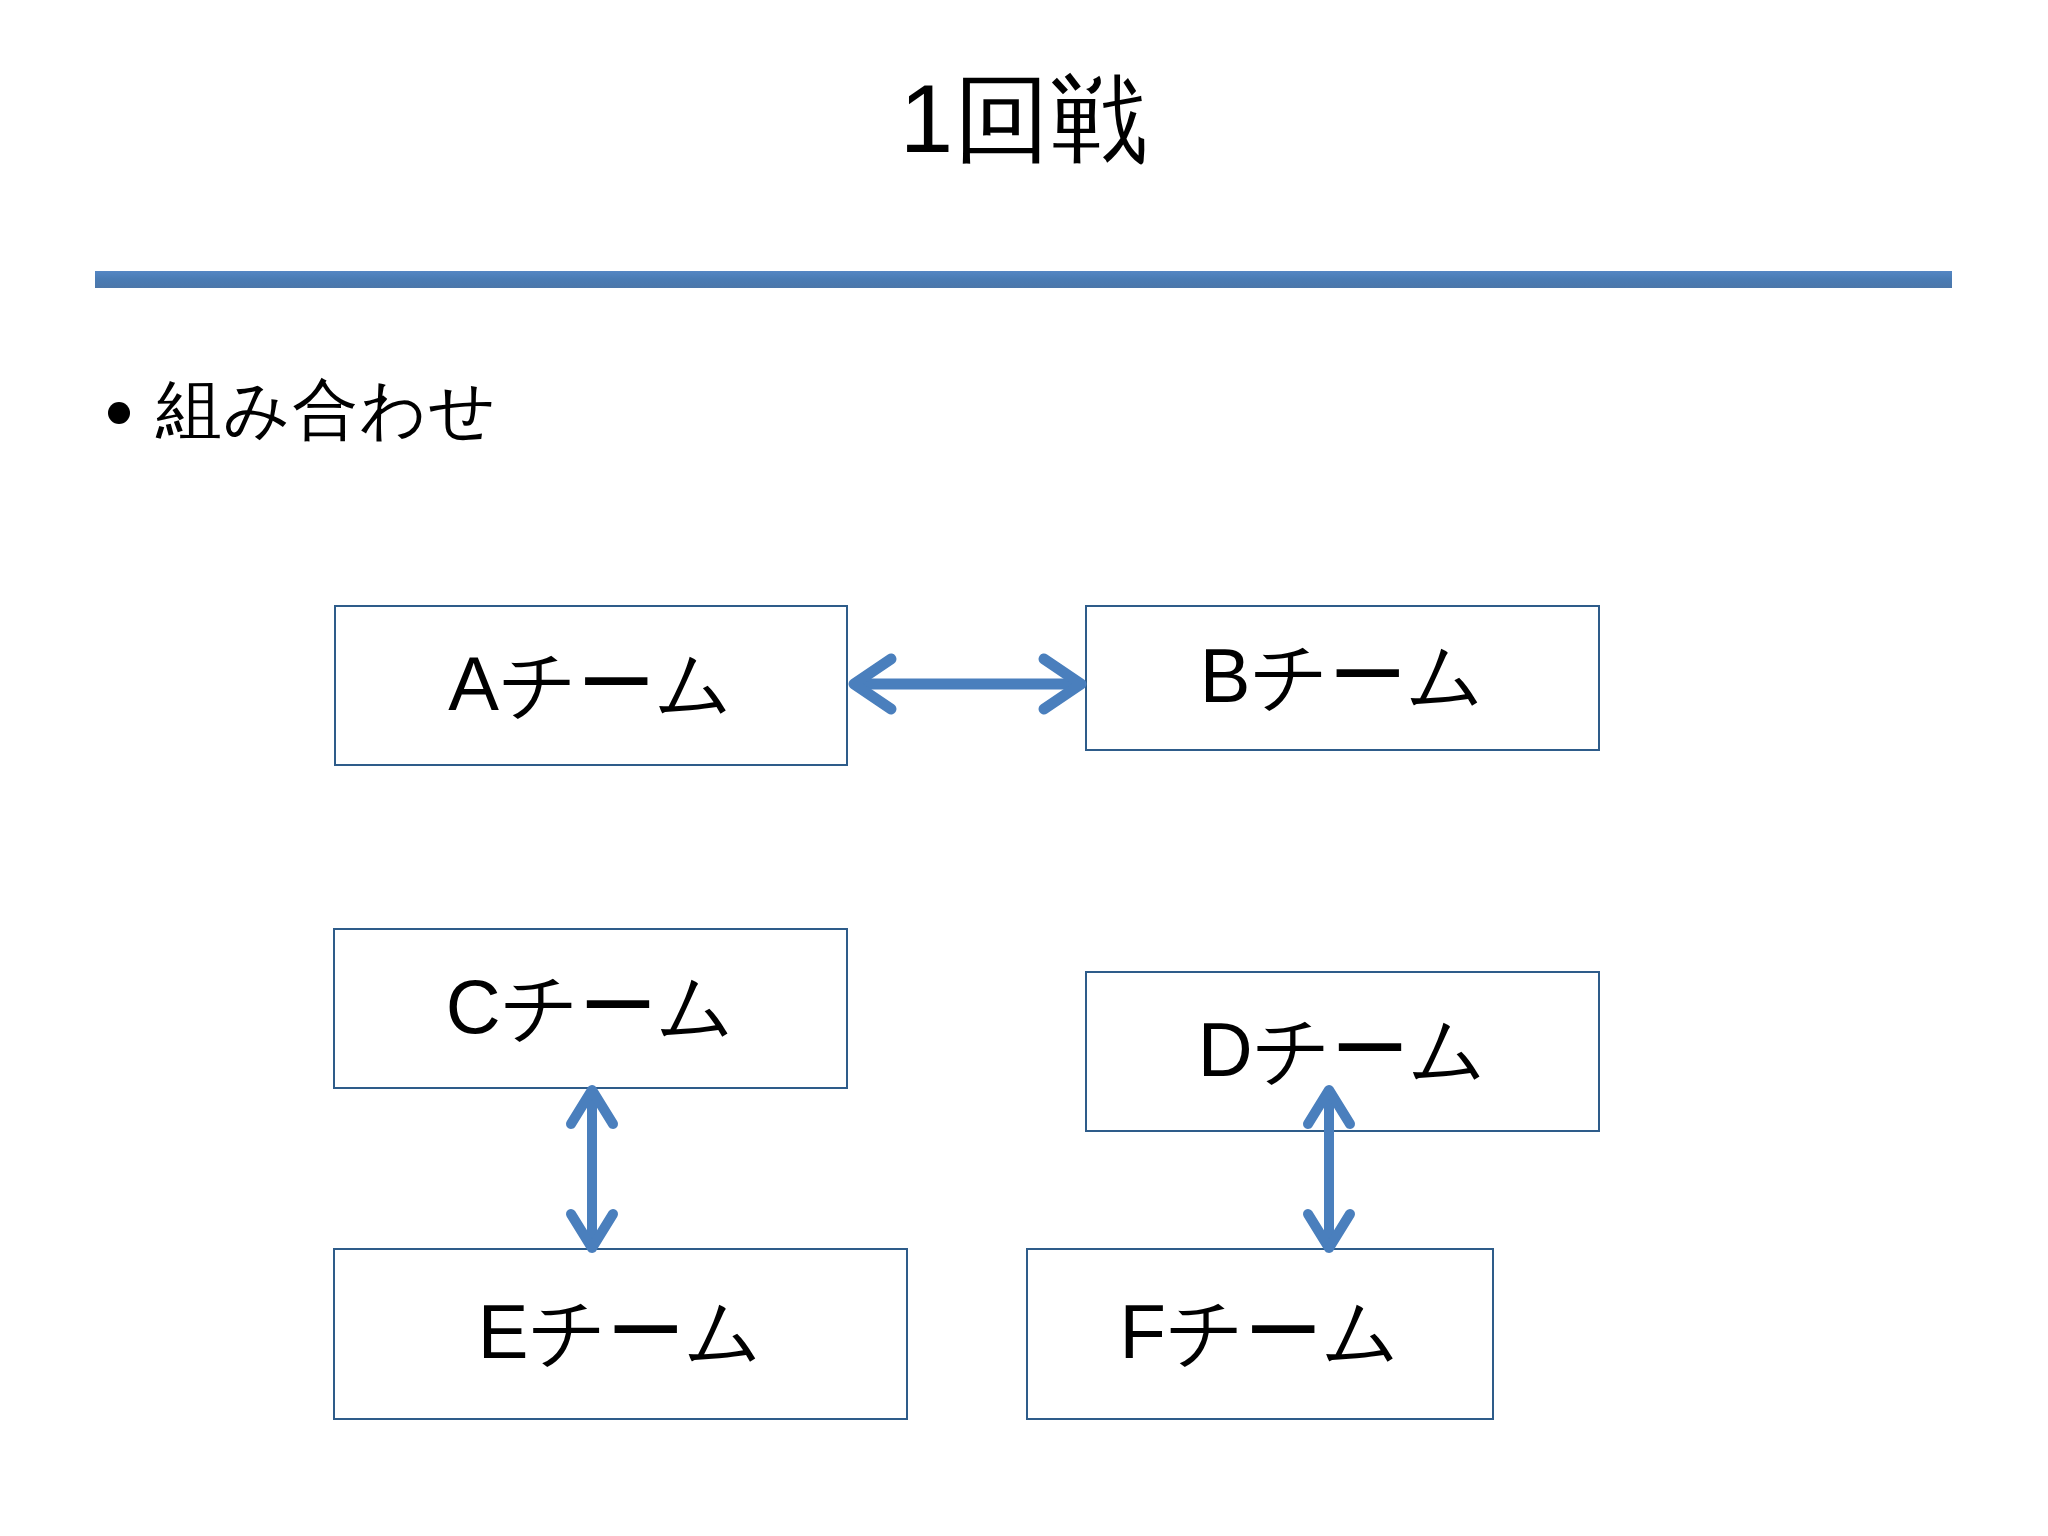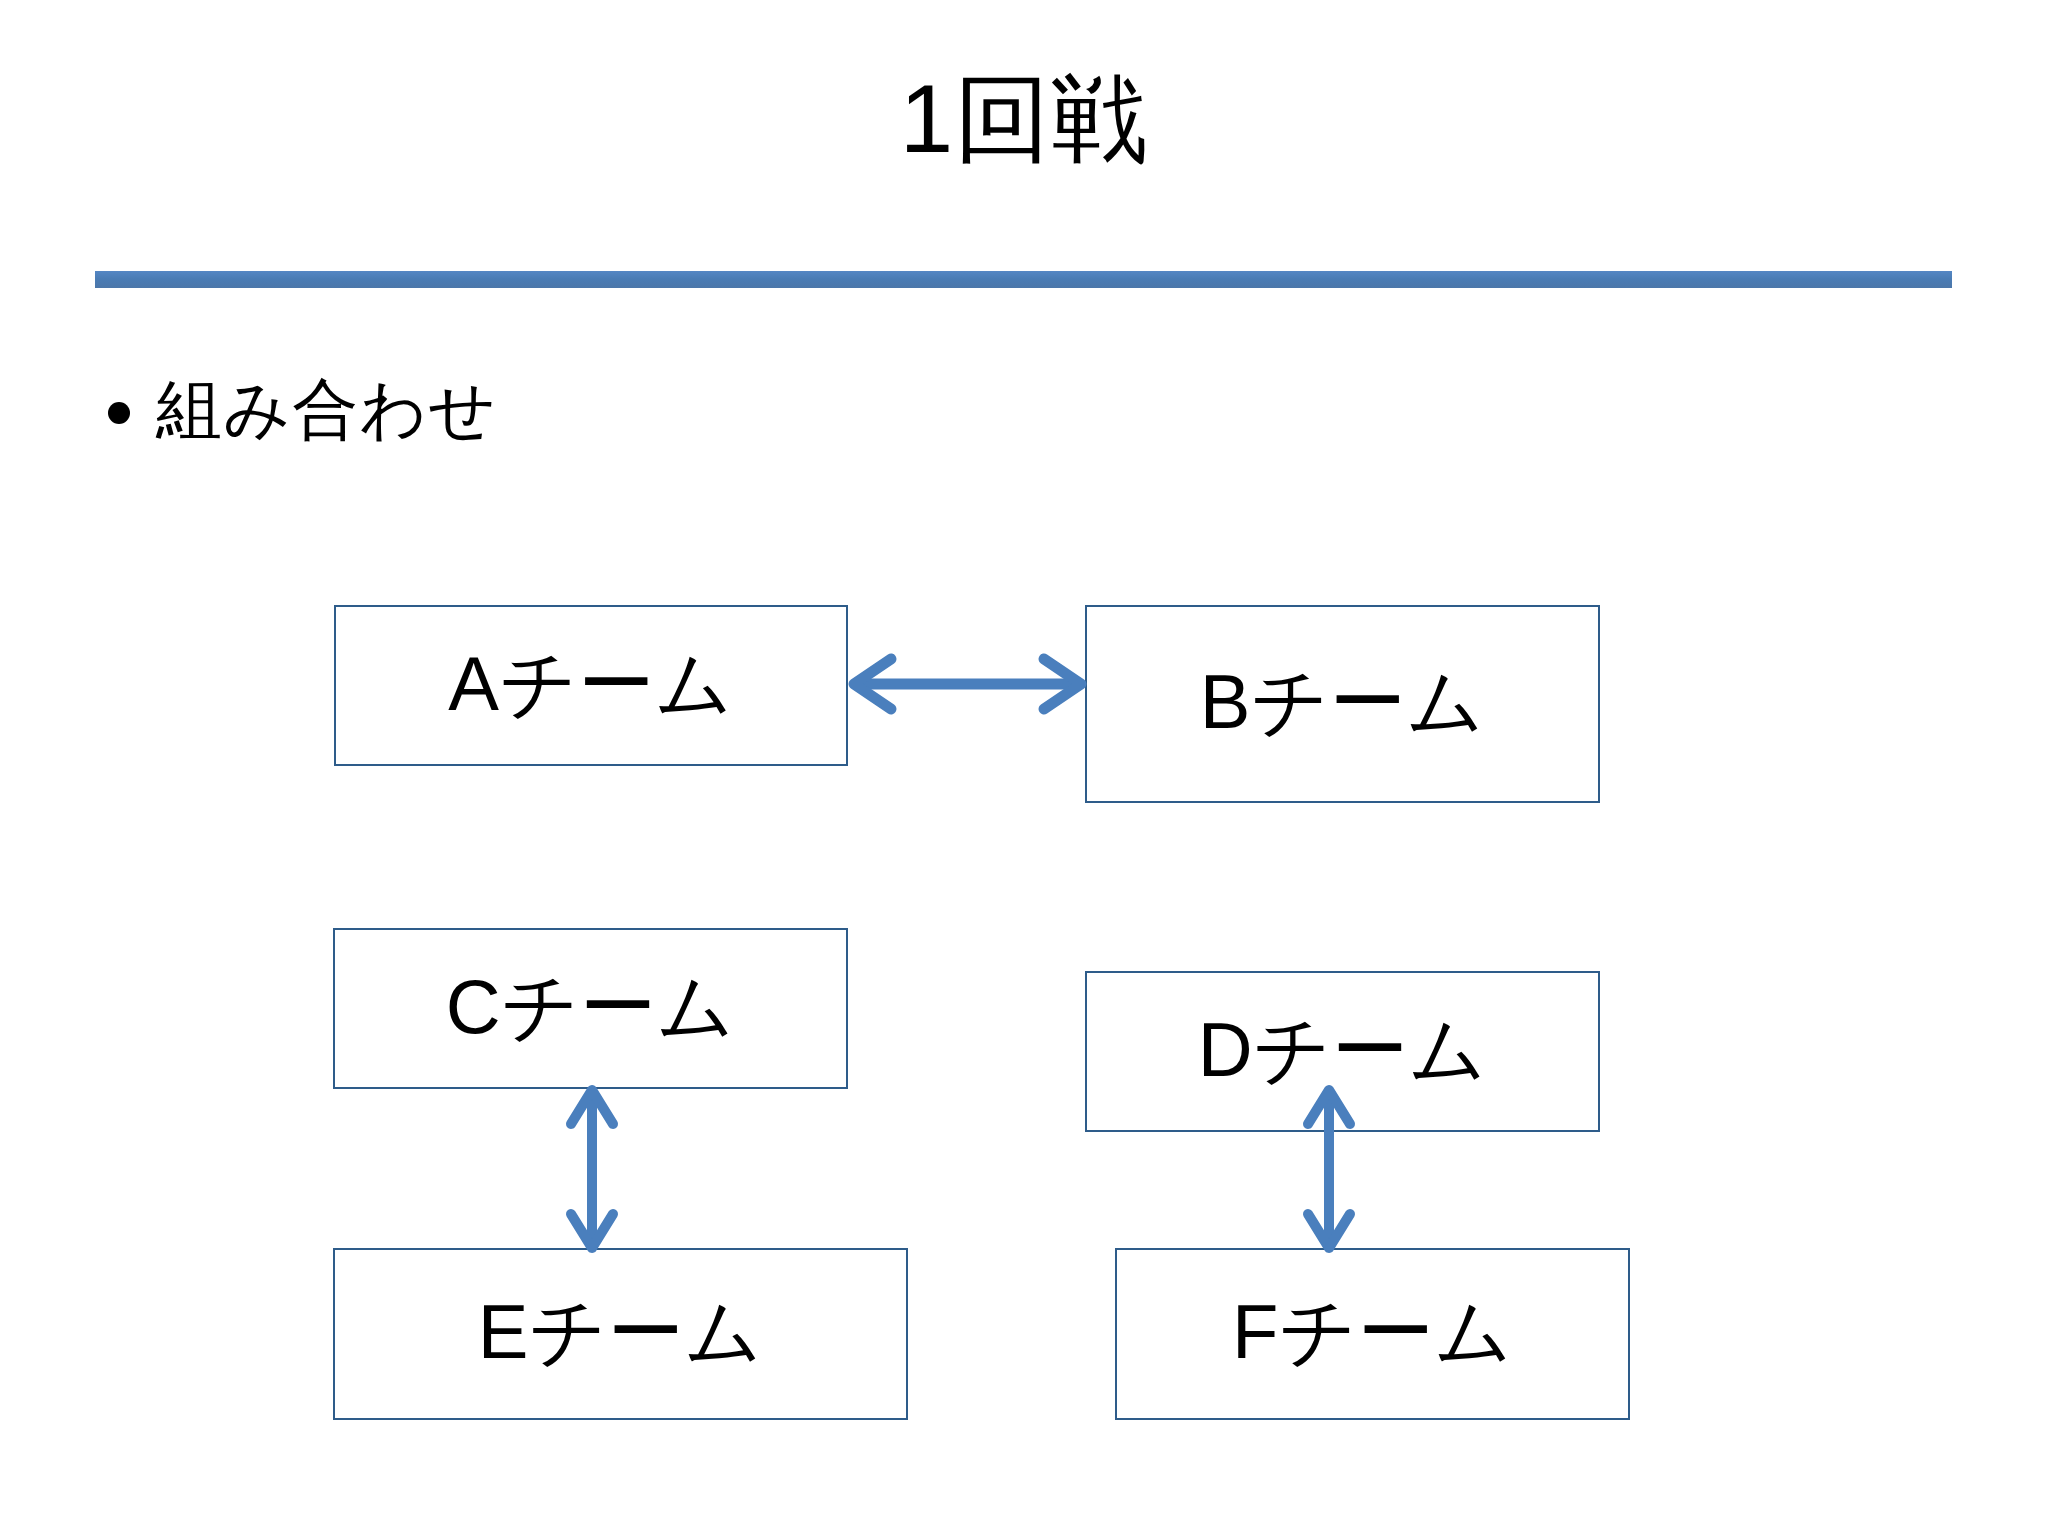--- a/index.html
+++ b/index.html
@@ -86,25 +86,25 @@
     font-size: 76px;
     line-height: 1;
     color: #000000;
     white-space: nowrap;
     letter-spacing: 0.01em;
     transform: translateY(-2px);
   }
 
   
   .box-a { left: 334px;  top: 605px;  width: 514px; height: 161px; }
-  .box-b { left: 1085px; top: 605px;  width: 515px; height: 198px; }
+  .box-b { left: 1085px; top: 605px;  width: 515px; height: 146px; }
   .box-c { left: 333px;  top: 928px;  width: 515px; height: 161px; }
   .box-d { left: 1085px; top: 928px;  width: 515px; height: 161px; margin-top: 43px; }
   .box-e { left: 333px;  top: 1248px; width: 575px; height: 172px; }
-  .box-f { left: 1115px; top: 1248px; width: 515px; height: 172px; }
+  .box-f { left: 1026px; top: 1248px; width: 468px; height: 172px; }
 
   
   .arrow {
     position: absolute;
     pointer-events: none;
   }
   .arrow svg { display: block; overflow: visible; }
 
   .arrow-ab { left: 845px;  top: 650px;  width: 245px; height: 68px; }
   .arrow-ce { left: 560px;  top: 1083px; width: 64px;  height: 172px; }

